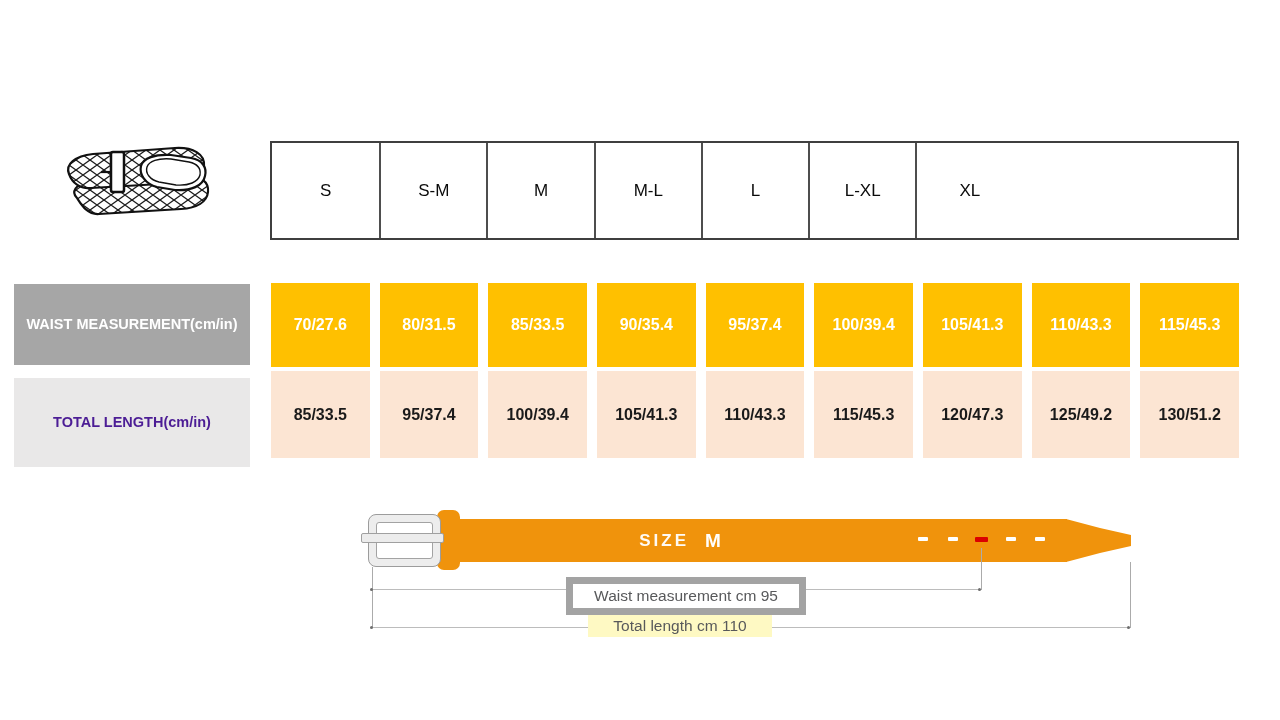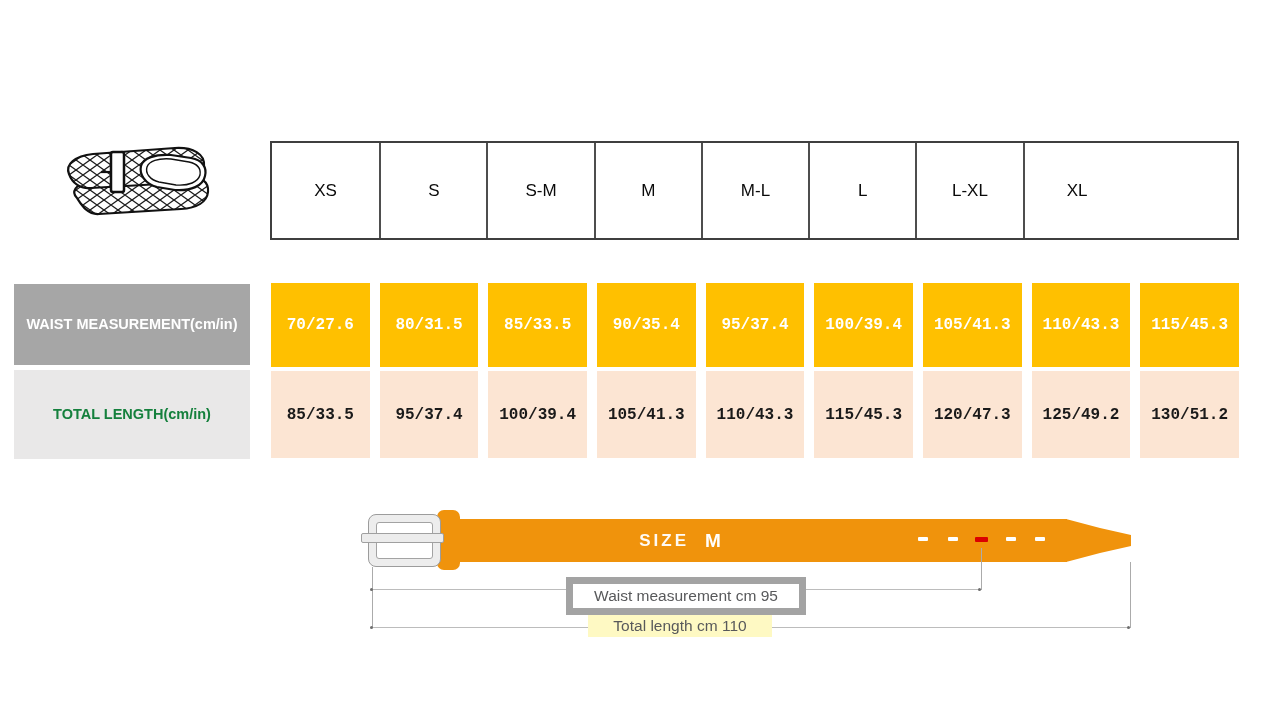--- a/index.html
+++ b/index.html
@@ -21,25 +21,25 @@
   }
   .size-cell:first-child{border-left:none;}
 
   
   .row-label{
     position:absolute;left:14px;width:236px;
     display:flex;align-items:center;justify-content:center;
     font-weight:bold;font-size:14.5px;line-height:1.35;text-align:center;
   }
   .row-label.waist{top:284px;height:81px;background:#A6A6A6;color:#fff;}
-  .row-label.length{top:370px;height:89px;background:#E9E8E8;color:#15803d;}
+  .row-label.length{top:378px;height:89px;background:#E9E8E8;color:#4c1d95;}
 
   .value-grid{
     position:absolute;left:271px;width:968px;
-    display:grid;grid-template-columns:repeat(9,1fr);column-gap:10px;font-family:Liberation Mono, monospace;
+    display:grid;grid-template-columns:repeat(9,1fr);column-gap:10px;
   }
   .value-grid.waist{top:283px;height:84px;}
   .value-grid.length{top:371px;height:87px;}
   .value-cell{
     display:flex;align-items:center;justify-content:center;
     font-weight:bold;font-size:16px;
   }
   .value-grid.waist .value-cell{background:#FFC000;color:#fff;}
   .value-grid.length .value-cell{background:#FCE5D3;color:#1a1a1a;}
 
@@ -109,21 +109,20 @@
       <path d="M22,58 C16,52 20,44 34,42 L130,36 C146,35 154,42 153,52 C152,62 142,68 126,69 L44,74 C32,75 26,64 22,58 Z" fill="url(#braid)" stroke="#111" stroke-width="2.2"></path>
       <path d="M14,34 C10,24 20,16 38,14 L120,8 C138,7 150,14 149,26 C148,36 138,42 122,43 L36,48 C24,49 17,42 14,34 Z" fill="url(#braid)" stroke="#111" stroke-width="2.2"></path>
       <rect x="56" y="12" width="13" height="40" rx="2" fill="#fff" stroke="#111" stroke-width="2.5"></rect>
       <line x1="46" y1="32" x2="56" y2="32" stroke="#111" stroke-width="2.2"></line>
       <path d="M86,26 C88,18 100,14 116,15 L136,18 C148,20 152,28 150,36 C148,46 136,51 120,50 L102,47 C90,44 84,34 86,26 Z" fill="#fff" stroke="#111" stroke-width="2.2"></path>
       <path d="M92,27 C94,21 103,18 116,19 L134,22 C143,24 146,29 145,35 C143,42 134,46 121,45 L104,42 C95,40 90,33 92,27 Z" fill="#fff" stroke="#111" stroke-width="1.4"></path>
     </svg>
   </div>
 
   <div class="size-table">
-    <div class="size-cell">XS</div>
     <div class="size-cell">S</div>
     <div class="size-cell">S-M</div>
     <div class="size-cell">M</div>
     <div class="size-cell">M-L</div>
     <div class="size-cell">L</div>
     <div class="size-cell">L-XL</div>
     <div class="size-cell">XL</div>
   </div>
 
   <div class="row-label waist">

